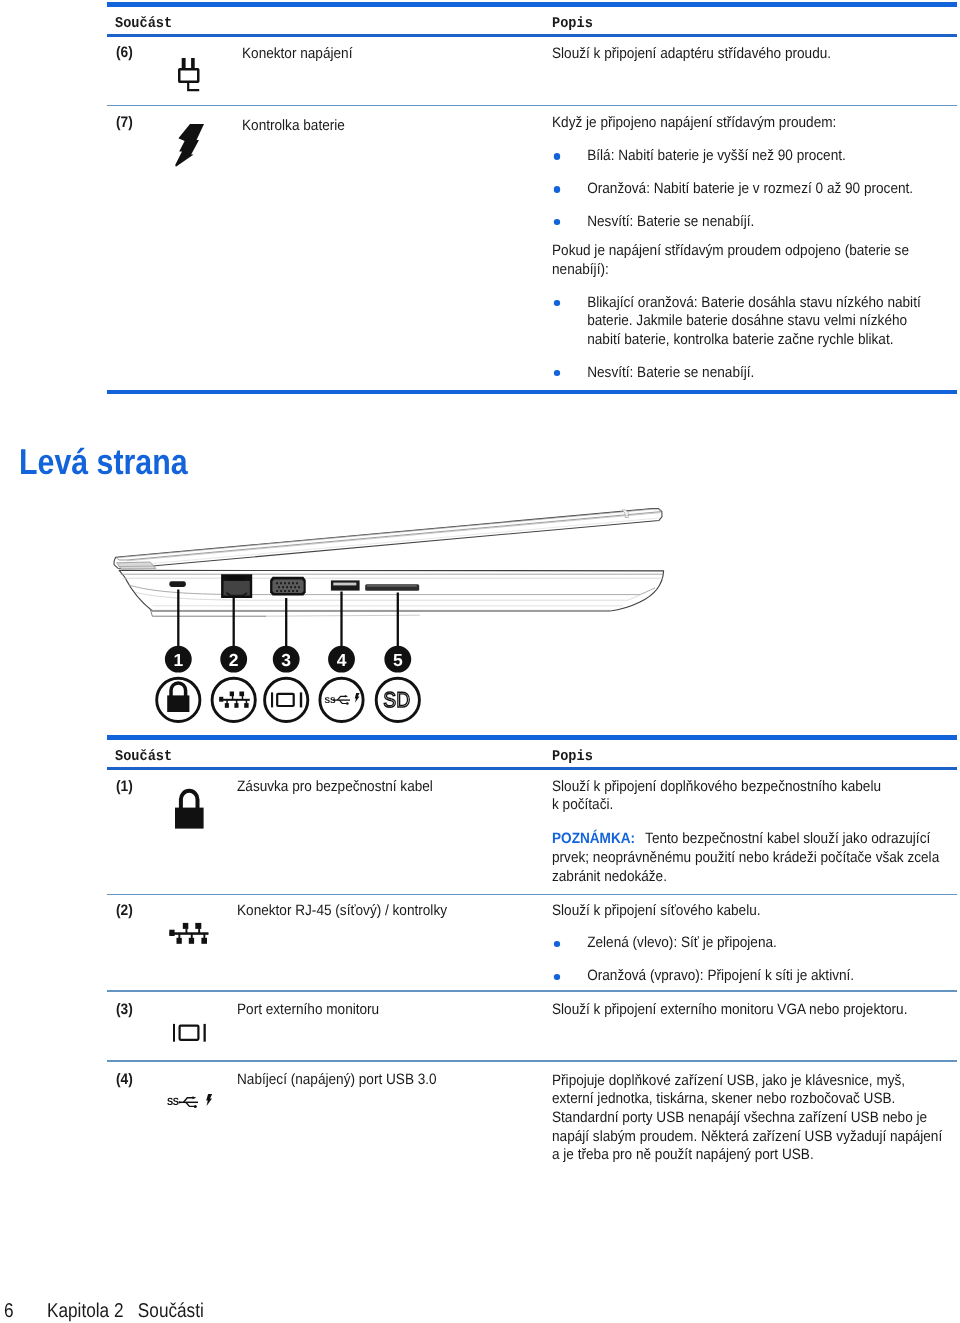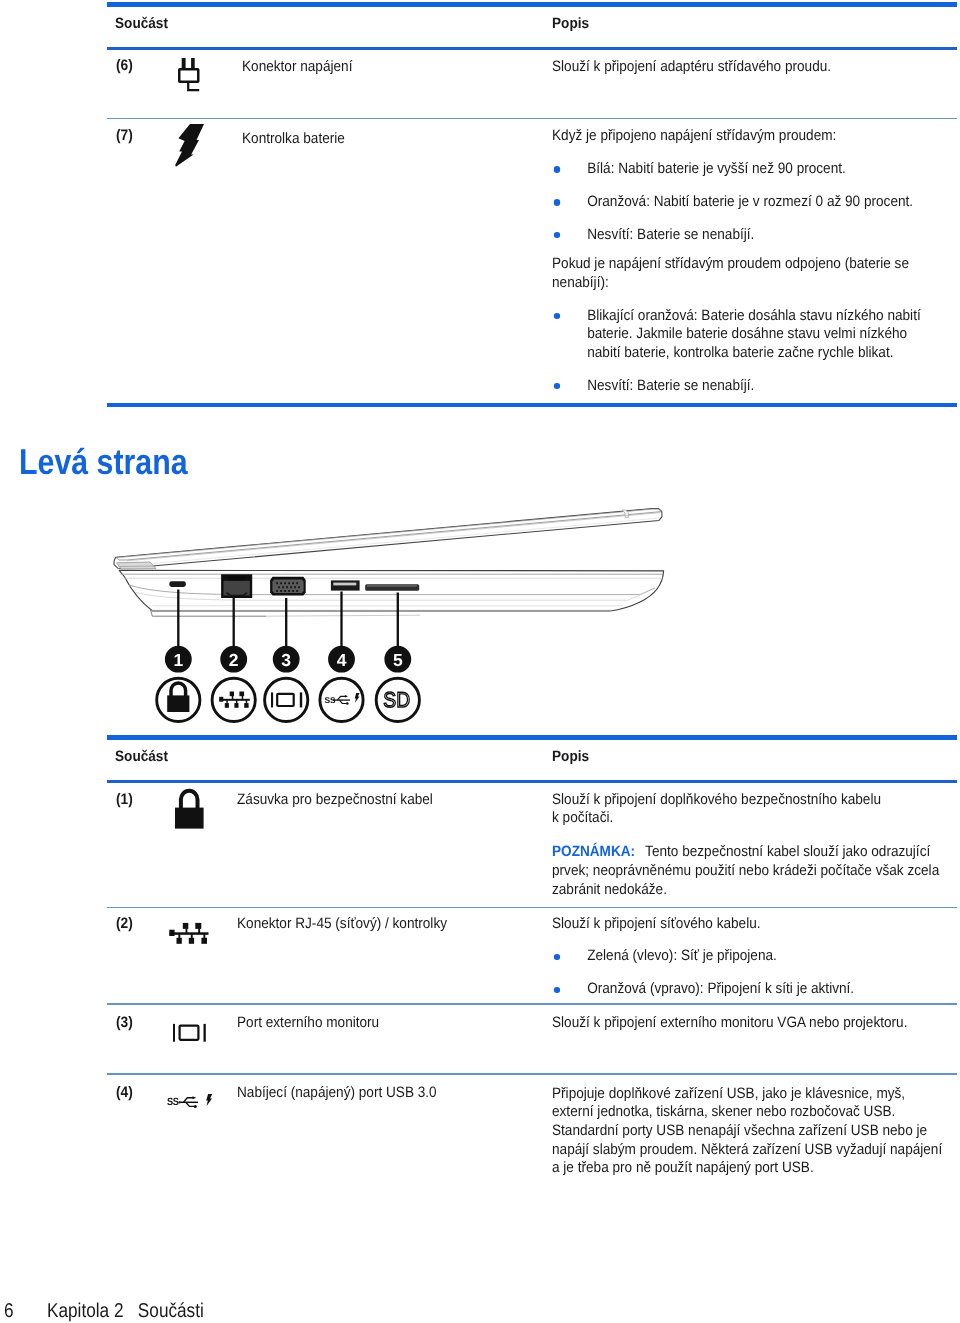--- a/index.html
+++ b/index.html
@@ -10,21 +10,21 @@
 
   
   .cx{transform:scaleX(0.907);transform-origin:left top;}
 
   
   .tbl{position:absolute;left:107px;width:850px;}
   .rule-top{height:5px;background:#1364DB;}
   .rule-bot{height:4.4px;background:#1364DB;}
   .rule-mid{height:1.6px;background:#6494C4;}
   .rule-hdr{height:2.6px;background:#1D62C8;}
-  .hdr{height:40px;position:relative;}
+  .hdr{height:27px;position:relative;font-family:Liberation Mono, monospace;}
   .hdr .h{position:absolute;font-weight:bold;font-size:15px;top:8px;}
   .hdr .h.c{left:8px;}
   .hdr .h.d{left:445px;}
 
   .row{position:relative;}
   .row .ref{position:absolute;left:8.6px;font-weight:bold;font-size:15.2px;}
   .ico{position:absolute;}
   .row .nm{position:absolute;left:130px;font-size:15px;width:340px;}
   .row .desc{position:absolute;left:445px;width:431px;}
 

